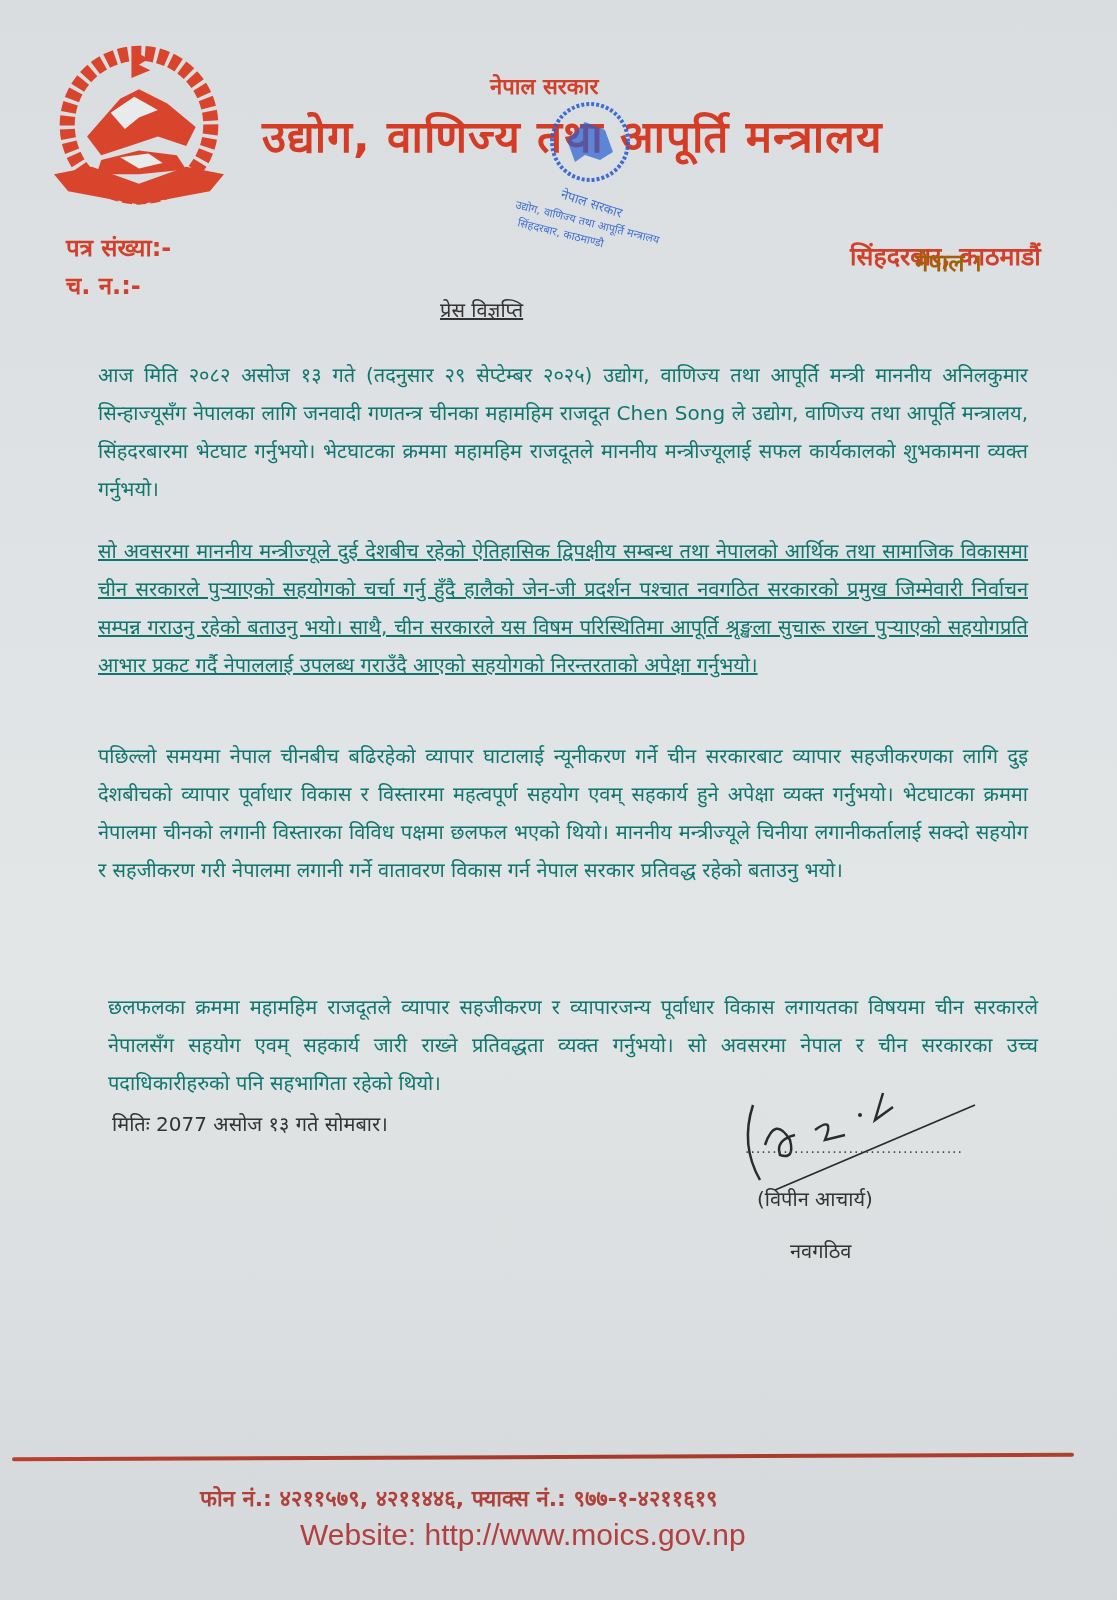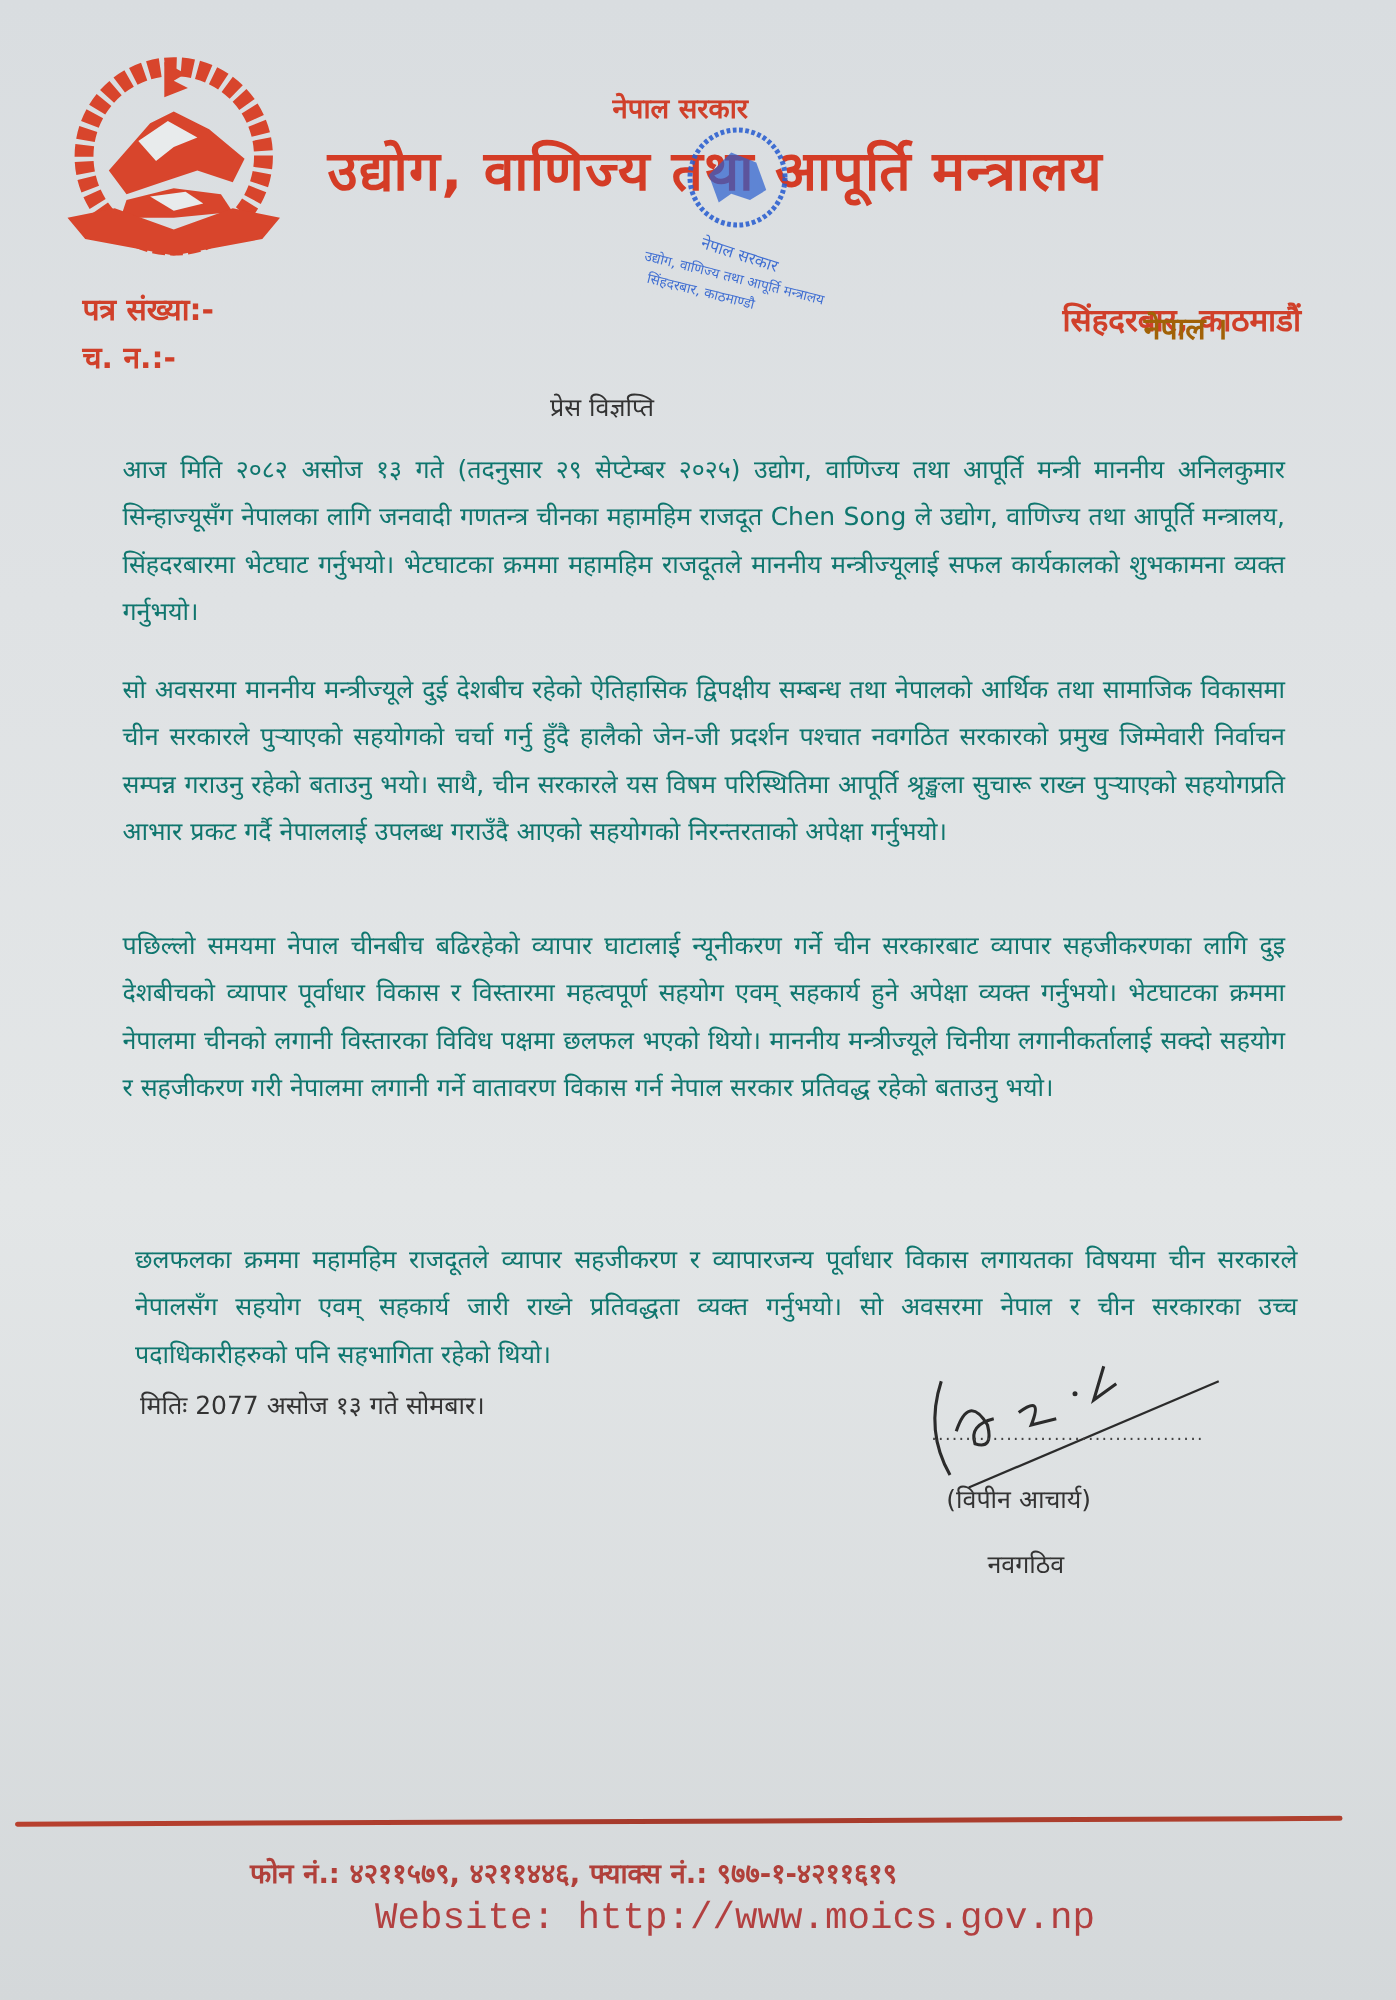--- a/index.html
+++ b/index.html
@@ -18,44 +18,43 @@
     .ministry {
       position: absolute; left: 262px; top: 105px; font-size: 44px; font-weight: bold; color: #d43c26;
       letter-spacing: 1px; white-space: nowrap;
     }
     .stamp { position: absolute; left: 505px; top: 100px; width: 170px; height: 150px; opacity: 0.88; }
     .addr1 { position: absolute; left: 850px; top: 198px; font-size: 25px; font-weight: bold; color: #d0402a; margin-top: 40px; }
     .addr2 { position: absolute; left: 915px; top: 245px; font-size: 24px; font-weight: bold; color: #a16207; }
     .ref1 { position: absolute; left: 66px; top: 230px; font-size: 24px; font-weight: bold; color: #d0402a; text-align: right; }
     .ref2 { position: absolute; left: 66px; top: 268px; font-size: 24px; font-weight: bold; color: #d0402a; }
     .title {
-      position: absolute; left: 440px; top: 296px; font-size: 20px; 
+      position: absolute; left: 440px; top: 296px; font-size: 20px; text-decoration: underline;
       color: #333;
-      margin-top: 16px;
     }
     .body {
       position: absolute; left: 98px; width: 930px; font-size: 20px; line-height: 38px;
       text-align: justify; color: #0f766e;
     }
     .p1 { top: 336px; }
-    .p2 { top: 512px; }
+    .p2 { top: 512px; text-decoration: underline; }
     .p3 { top: 717px; }
     .p4 { top: 968px; left: 108px; width: 930px; }
     .date { position: absolute; left: 112px; top: 1110px; font-size: 20px; color: #333; }
     .sig { position: absolute; left: 735px; top: 1085px; width: 260px; height: 120px; }
     .dots { position: absolute; left: 745px; top: 1140px; font-size: 14px; color: #444; letter-spacing: 1px; }
     .signer { position: absolute; left: 757px; top: 1185px; font-size: 20px; color: #333; }
     .designation { position: absolute; left: 790px; top: 1237px; font-size: 20px; color: #333; }
     .rule {
       position: absolute; left: 12px; top: 1455px; width: 1062px; height: 4px;
       background: linear-gradient(90deg, #b8402e 0%, #a53a2c 50%, #b0402e 100%);
       border-radius: 2px; transform: rotate(-0.25deg);
     }
     .phones { position: absolute; left: 200px; top: 1482px; font-size: 22px; font-weight: bold; color: #b0403a; }
-    .website { position: absolute; left: 300px; top: 1518px; font-size: 30px; color: #b24040; font-family: Liberation Mono, monospace; }
+    .website { position: absolute; left: 300px; top: 1518px; font-size: 30px; color: #b24040; font-family: Liberation Sans, sans-serif; }
   </style>
 </head>
 <body>
 
 <div class="page">
 
   <svg class="emblem" viewBox="0 0 200 180">
     <g fill="#d8452c">
       <circle cx="100" cy="88" r="76" fill="none" stroke="#d8452c" stroke-width="16" stroke-dasharray="10 4"></circle>
       <polygon points="92,8 92,38 112,30 100,24 110,18"></polygon>

